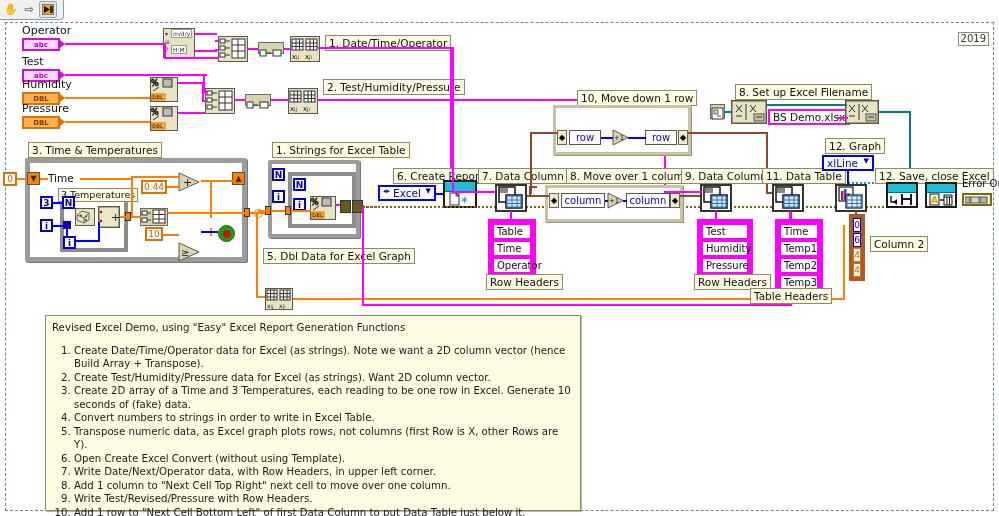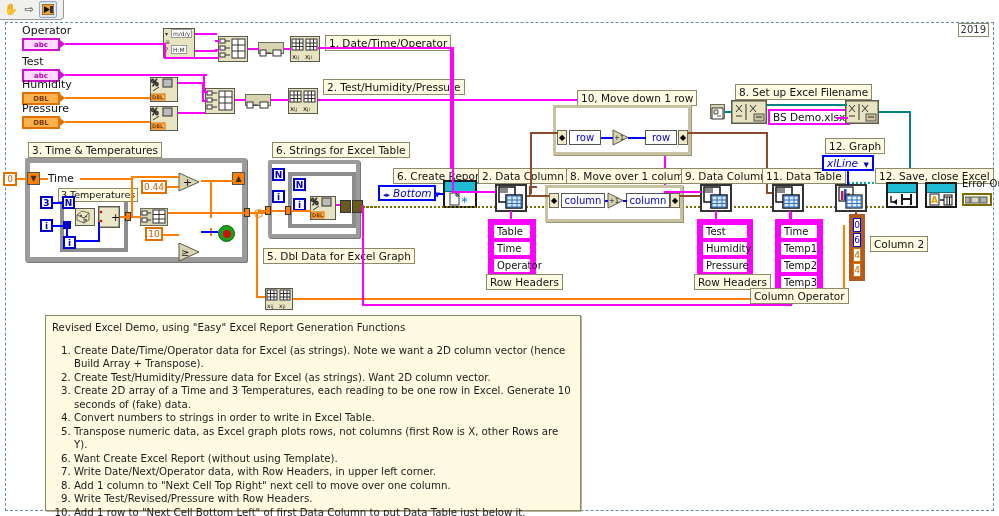--- a/index.html
+++ b/index.html
@@ -12,21 +12,21 @@
            border:1px solid #9a9a93;border-top:none;border-left:none;
            border-radius:0 0 4px 0;display:flex;align-items:center;gap:2px;padding-left:3px;
            box-sizing:border-box;}
   .tbicon{width:16px;height:15px;display:flex;align-items:center;justify-content:center;
           font-size:11px;color:#333;line-height:1;}
   .tbicon.sel{background:#dfe6ef;border:1px solid #8fa8c8;border-radius:2px;}
 
   
   #diagram{left:5px;top:22px;width:989px;height:489px;
            border:1px dashed #5f8ab5;box-sizing:border-box;background:#fff;}
-  #yearTag{right:4px;top:0;font-size:10px;color:#333;background:#fff;padding:0 2px;margin-left:33px;}
+  #yearTag{right:4px;top:9px;font-size:10px;color:#333;background:#fff;padding:0 2px;margin-left:33px;}
 
   
   .lbl{background:#fdfbe2;border:1px solid #8d8a6a;color:#111;
        font-size:10.5px;line-height:12px;padding:1px 3px;white-space:nowrap;}
   .plain{font-size:11px;color:#111;white-space:nowrap;}
 
   
   .term{height:13px;border:2px solid;box-sizing:border-box;display:flex;
         align-items:center;justify-content:center;font-size:7px;font-weight:bold;
         letter-spacing:0;color:#fff;}
@@ -69,22 +69,22 @@
 
   
   .narr{border:3px solid #b05a20;background:#b05a20;box-sizing:border-box;padding:1px;
         display:flex;flex-direction:column;gap:1px;width:16px;}
   .narr .c{height:12px;background:#fff;font-size:9px;line-height:12px;text-align:center;}
   .narr .c.b{border:1px solid #0000c8;color:#0000c8;}
   .narr .c.o{border:1px solid #e07000;color:#c06000;}
 
   
   .ring{border:2px solid #0000ff;background:#fff;color:#0000c8;font-size:10.5px;
-        padding:0 3px;display:flex;align-items:flex-end;gap:3px;box-sizing:border-box;
-        height:16px;white-space:nowrap;font-style:italic;}
+        padding:0 3px;display:flex;align-items:flex-start;gap:3px;box-sizing:border-box;
+        height:16px;white-space:nowrap;}
   .ring .dn{font-size:7px;color:#0000c8;}
 
   
   .mconst{border:2px solid #ff00ff;background:#fff;color:#111;font-size:10.5px;
           padding:0 3px;height:16px;line-height:13px;box-sizing:border-box;white-space:nowrap;}
 
   
   .bbox{border:2px solid #0000c8;background:#fff;color:#0000c8;font-size:9px;
         width:13px;height:13px;display:flex;align-items:center;justify-content:center;
         box-sizing:border-box;font-weight:bold;}
@@ -400,21 +400,21 @@
       </g>
     <text x="1" y="19" font-size="6" fill="#111">x</text>
       <text x="5" y="19" font-size="4.5" fill="#111">ij</text>
     <text x="13" y="19" font-size="6" fill="#111">x</text>
       <text x="17" y="19" font-size="4.5" fill="#111">ji</text>
     </svg>
 </div>
 <div class="abs w wo" style="left:293px;top:298px;width:552px;height:2px;"></div>
 <div class="abs w wo" style="left:843px;top:225px;width:2px;height:75px;"></div>
 
-<div class="abs lbl" style="left:272px;top:142px;">6.  Strings for Excel Table</div>
+<div class="abs lbl" style="left:272px;top:142px;">1.  Strings for Excel Table</div>
 <div class="abs struct" style="left:268px;top:160px;width:92px;height:78px;border-width:4px;"></div>
 <div class="abs structIn" style="left:288px;top:172px;width:68px;height:56px;border-width:4px;"></div>
 
 <div class="abs bbox" style="left:272px;top:168px;">N</div>
 <div class="abs bbox" style="left:272px;top:190px;">i</div>
 <div class="abs bbox" style="left:293px;top:178px;">N</div>
 <div class="abs bbox" style="left:293px;top:198px;">i</div>
 
 <div class="abs tun" style="left:265px;top:206px;"></div>
 <div class="abs tun" style="left:285px;top:206px;"></div>
@@ -439,41 +439,41 @@
 
 <div class="abs lbl" style="left:263px;top:248px;">5.  Dbl Data for Excel Graph</div>
 
 <div class="abs w wp" style="left:362px;top:205px;width:2px;height:100px;"></div>
 <div class="abs w wp" style="left:362px;top:304px;width:430px;height:2px;"></div>
 <div class="abs w wp" style="left:790px;top:205px;width:2px;height:101px;"></div>
 
 <div class="abs lbl" style="left:393px;top:168px;">6.  Create Report</div>
 <div class="abs ring" style="left:378px;top:185px;width:58px;">
   <span style="font-size:7px;">◂▸</span>
-  <span>Bottom</span>
+  <span>Excel</span>
   <span class="dn" style="margin-left:auto;">▼</span>
 </div>
 <div class="abs evi" style="left:443px;top:180px;width:34px;height:28px;">
   <div class="top"></div>
   <div class="bot" style="display:flex;align-items:center;justify-content:center;">
     <svg width="24" height="14" viewBox="0 0 24 14">
         <rect x="2" y="1" width="9" height="12" fill="#fff" stroke="#333"></rect>
         <polygon points="8,1 11,4 8,4" fill="#ccc" stroke="#333"></polygon>
         <text x="12" y="11" font-size="10" fill="#1b7fd0">∗</text>
       </svg>
   </div>
 </div>
 <div class="abs w wb" style="left:436px;top:193px;width:8px;height:2px;"></div>
 
 <div class="abs werr" style="left:363px;top:206px;width:540px;"></div>
 <div class="abs werr" style="left:363px;top:206px;width:14px;"></div>
 
 <div class="abs wcy" style="left:477px;top:182px;width:424px;"></div>
 
-<div class="abs lbl" style="left:478px;top:168px;">2.  Data Column</div>
+<div class="abs lbl" style="left:478px;top:168px;">7.  Data Column</div>
 <div class="abs nodeW" style="left:495px;top:184px;width:32px;height:28px;">
   <svg width="28" height="24" viewBox="0 0 28 24">
       <rect x="2" y="1" width="16" height="15" fill="#fff" stroke="#111" stroke-width="1.5"></rect>
       <rect x="3" y="2" width="8" height="5" fill="#888"></rect>
       <rect x="9" y="9" width="16" height="13" fill="#fff" stroke="#111" stroke-width="1.5"></rect>
       <g stroke="#2a6fc8">
         <rect x="10" y="10" width="14" height="11" fill="#dce9f7"></rect>
         <path d="M10 14h14 M10 17.5h14 M15 10v11 M20 10v11"></path>
       </g>
     </svg>
@@ -561,21 +561,21 @@
         <path d="M10 14h14 M10 17.5h14 M15 10v11 M20 10v11"></path>
       </g>
     </svg>
 </div>
 <div class="abs sarr" style="left:775px;top:219px;width:48px;">
   <div class="cell">Time</div>
   <div class="cell">Temp1</div>
   <div class="cell">Temp2</div>
   <div class="cell">Temp3</div>
 </div>
-<div class="abs lbl" style="left:750px;top:288px;">Column Operator</div>
+<div class="abs lbl" style="left:750px;top:288px;">Table Headers</div>
 <div class="abs w wp" style="left:789px;top:211px;width:2px;height:9px;"></div>
 
 <div class="abs lbl" style="left:735px;top:84px;">8. Set up Excel Filename</div>
 <div class="abs grayfn" style="left:710px;top:104px;width:15px;height:15px;">
   <svg width="13" height="13" viewBox="0 0 13 13">
       <rect x="1" y="1" width="11" height="11" fill="#fff" stroke="#333"></rect>
       <path d="M3 3h4v4H3z" fill="#e8e3c0" stroke="#555"></path>
       <path d="M6 9h4" stroke="#555"></path>
     </svg>
 </div>
@@ -677,20 +677,20 @@
 </div>
 
 <div id="comment" class="abs">
   <div class="hdr">Revised Excel Demo, using "Easy" Excel Report Generation Functions</div>
   <ol>
     <li>Create Date/Time/Operator data for Excel (as strings).  Note we want a 2D column vector (hence Build Array + Transpose).</li>
     <li>Create Test/Humidity/Pressure data for Excel (as strings).  Want 2D column vector.</li>
     <li>Create 2D array of a Time and 3 Temperatures, each reading to be one row in Excel.  Generate 10 seconds of (fake) data.</li>
     <li>Convert numbers to strings in order to write in Excel Table.</li>
     <li>Transpose numeric data, as Excel graph plots rows, not columns (first Row is X, other Rows are Y).</li>
-    <li>Want Create Excel Report (without using Template).</li>
+    <li>Open Create Excel Convert (without using Template).</li>
     <li>Write Date/Next/Operator data, with Row Headers, in upper left corner.</li>
     <li>Add 1 column to "Next Cell Top Right" next cell to move over one column.</li>
     <li>Write Test/Revised/Pressure with Row Headers.</li>
     <li>Add 1 row to "Next Cell Bottom Left" of first Data Column to put Data Table just below it.</li>
 
   </ol>
 </div>
 
 </body></html>

